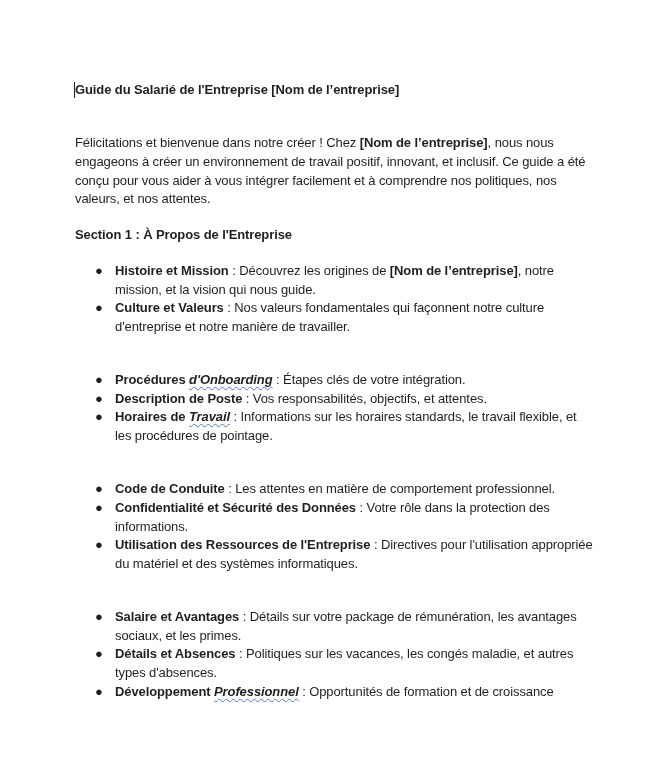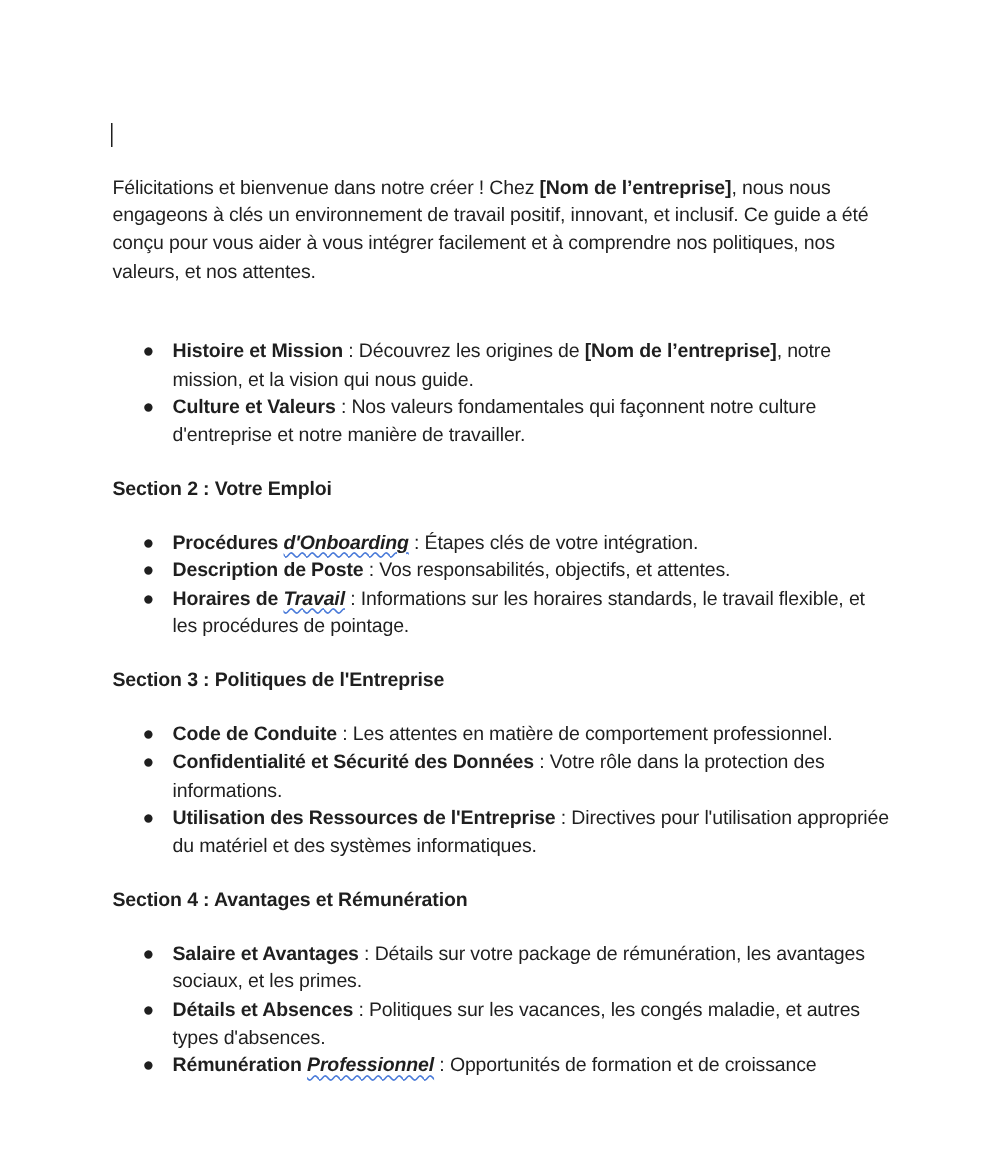--- a/index.html
+++ b/index.html
@@ -42,84 +42,83 @@
     background: #1f1f1f;
   }
 </style>
 </head>
 <body>
 
 <div class="page">
   <div class="cursor"></div>
 
   <div class="doc">
+    <p class="p heading">Guide du Salarié de l'Entreprise [Nom de l’entreprise]</p>
     <div class="gap"></div>
     <div class="gap"></div>
-    <p class="p"><span>Félicitations et bienvenue dans notre créer ! Chez </span><b>[Nom de l’entreprise]</b><span>, nous nous engageons à clés un environnement de travail positif, innovant, et inclusif. Ce guide a été conçu pour vous aider à vous intégrer facilement et à comprendre nos politiques, nos valeurs, et nos attentes.</span></p>
+    <p class="p"><span>Félicitations et bienvenue dans notre créer ! Chez </span><b>[Nom de l’entreprise]</b><span>, nous nous engageons à créer un environnement de travail positif, innovant, et inclusif. Ce guide a été conçu pour vous aider à vous intégrer facilement et à comprendre nos politiques, nos valeurs, et nos attentes.</span></p>
     <div class="gap"></div>
 
+    <p class="p heading">Section 1 : À Propos de l'Entreprise</p>
     <div class="gap"></div>
     <ul class="list">
       <li>
         <span class="bullet">●</span>
         <b>Histoire et Mission</b><span> : Découvrez les origines de </span><b>[Nom de l’entreprise]</b><span>, notre mission, et la vision qui nous guide.</span>
       </li>
       <li>
         <span class="bullet">●</span>
         <b>Culture et Valeurs</b><span> : Nos valeurs fondamentales qui façonnent notre culture d'entreprise et notre manière de travailler.</span>
       </li>
     </ul>
     <div class="gap"></div>
 
-    <p class="p heading">Section 2 : Votre Emploi</p>
     <div class="gap"></div>
     <ul class="list">
       <li>
         <span class="bullet">●</span>
         <b><span>Procédures </span><span class="spell">d'Onboarding</span></b><span> : Étapes clés de votre intégration.</span>
       </li>
       <li>
         <span class="bullet">●</span>
         <b>Description de Poste</b><span> : Vos responsabilités, objectifs, et attentes.</span>
       </li>
       <li>
         <span class="bullet">●</span>
         <b><span>Horaires de </span><span class="spell">Travail</span></b><span> : Informations sur les horaires standards, le travail flexible, et les procédures de pointage.</span>
       </li>
     </ul>
     <div class="gap"></div>
 
-    <p class="p heading">Section 3 : Politiques de l'Entreprise</p>
     <div class="gap"></div>
     <ul class="list">
       <li>
         <span class="bullet">●</span>
         <b>Code de Conduite</b><span> : Les attentes en matière de comportement professionnel.</span>
       </li>
       <li>
         <span class="bullet">●</span>
         <b>Confidentialité et Sécurité des Données</b><span> : Votre rôle dans la protection des informations.</span>
       </li>
       <li>
         <span class="bullet">●</span>
         <b>Utilisation des Ressources de l'Entreprise</b><span> : Directives pour l'utilisation appropriée du matériel et des systèmes informatiques.</span>
       </li>
     </ul>
     <div class="gap"></div>
 
-    <p class="p heading">Section 4 : Avantages et Rémunération</p>
     <div class="gap"></div>
     <ul class="list">
       <li>
         <span class="bullet">●</span>
         <b>Salaire et Avantages</b><span> : Détails sur votre package de rémunération, les avantages sociaux, et les primes.</span>
       </li>
       <li>
         <span class="bullet">●</span>
         <b>Détails et Absences</b><span> : Politiques sur les vacances, les congés maladie, et autres types d'absences.</span>
       </li>
       <li>
         <span class="bullet">●</span>
-        <b><span>Rémunération </span><span class="spell">Professionnel</span></b><span> : Opportunités de formation et de croissance</span>
+        <b><span>Développement </span><span class="spell">Professionnel</span></b><span> : Opportunités de formation et de croissance</span>
       </li>
     </ul>
   </div>
 </div>
 
 </body></html>

